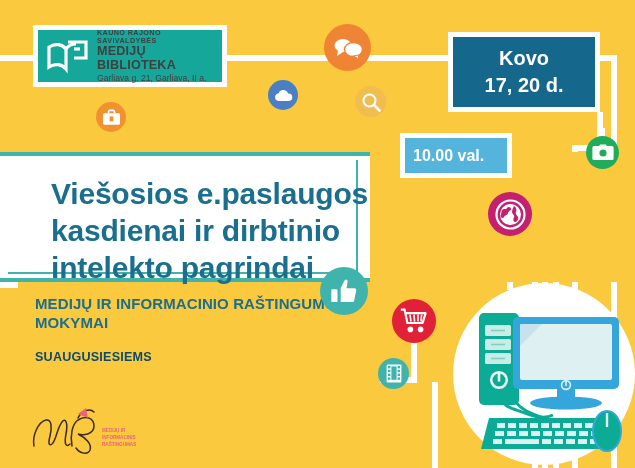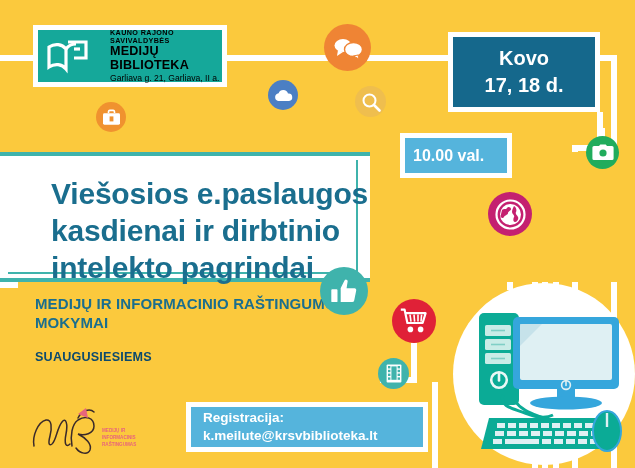--- a/index.html
+++ b/index.html
@@ -21,21 +21,21 @@
     width:194px;height:62px;
     background:#15a89a;
     border:5px solid #ffffff;
     box-sizing:border-box;
     display:flex;align-items:center;
   }
   .logo-mark{
     width:44px;height:40px;margin-left:8px;margin-right:7px;
     flex:0 0 auto;
   }
-  .logo-txt{color:#000000;line-height:1.08;margin-left:13px;}
+  .logo-txt{color:#404040;line-height:1.08;}
   .logo-l1{font-size:7.2px;font-weight:bold;letter-spacing:.4px;}
   .logo-l2{font-size:12.6px;font-weight:bold;letter-spacing:.2px;margin-top:1px;}
   .logo-l3{font-size:8.6px;margin-top:1.5px;}
 
   
   .title-band{
     position:absolute;left:0;top:152px;width:635px;height:130px;
     background:#ffffff;
     border-top:4px solid #3fb3ac;
     border-bottom:4px solid #3fb3ac;
@@ -154,31 +154,27 @@
     </svg>
     <div class="logo-txt">
       <div class="logo-l1">KAUNO RAJONO SAVIVALDYBĖS</div>
       <div class="logo-l2">MEDIJŲ BIBLIOTEKA</div>
       <div class="logo-l3">Garliava g. 21, Garliava, II a.</div>
     </div>
   </div>
 
   <div class="box box-date">
     <div>Kovo</div>
-    <div>17, 18 d.</div>
+    <div>17, 20 d.</div>
   </div>
 
   <div class="box box-time">
     <span>10.00 val.</span>
   </div>
 
-  <div class="box box-reg">
-    <span>Registracija:</span>
-    <span>k.meilute@krsvbiblioteka.lt</span>
-  </div>
 
   <div class="ic" style="left:324px;top:24px;width:47px;height:47px;background:#ef8434;">
     <svg width="30" height="22" viewBox="0 0 30 22">
       <ellipse cx="10" cy="8.5" rx="8.5" ry="6.5" fill="#fff"></ellipse>
       <path d="M5,13 L4,19 L10,15 Z" fill="#fff"></path>
       <ellipse cx="20.5" cy="12.5" rx="9" ry="7" fill="#fff" stroke="#ef8434" stroke-width="1.4"></ellipse>
       <path d="M25,18 L26,22 L20.5,19 Z" fill="#fff" stroke="#ef8434" stroke-width="1"></path>
     </svg>
   </div>
 

